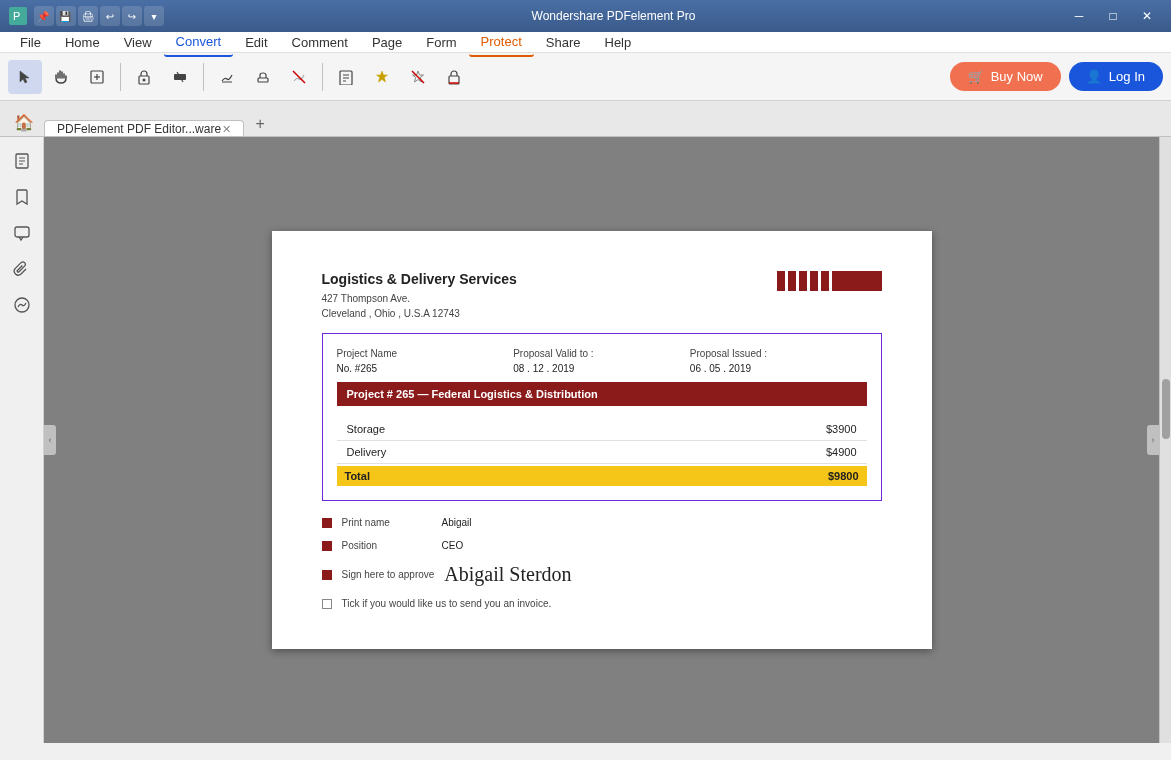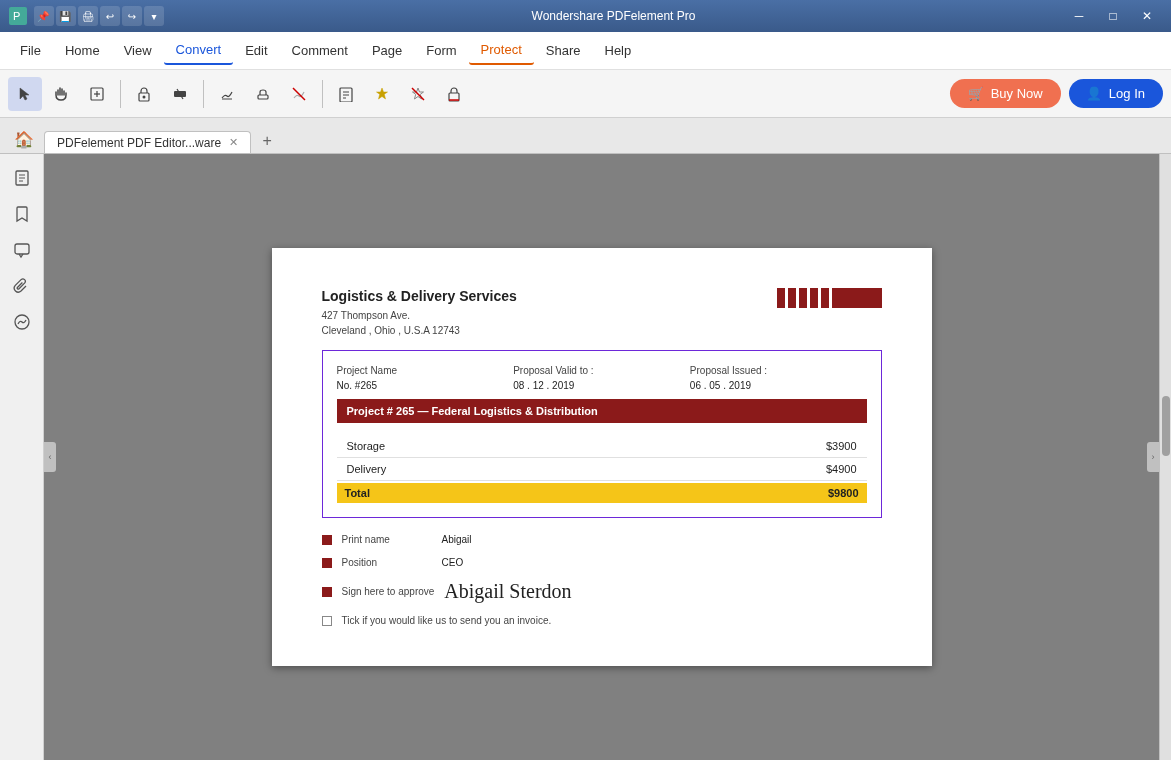--- a/index.html
+++ b/index.html
@@ -17,21 +17,21 @@
     }
     .title-bar-left { display: flex; align-items: center; gap: 6px; }
     .title-bar-icon { width: 20px; height: 20px; display: flex; align-items: center; justify-content: center; }
     .tb-icon { width: 20px; height: 20px; background: rgba(255,255,255,0.15); border-radius: 3px; display: flex; align-items: center; justify-content: center; font-size: 10px; color: white; cursor: pointer; }
     .title-bar-title { color: white; font-size: 12px; flex: 1; text-align: center; }
     .title-bar-controls { display: flex; gap: 2px; }
     .tc-btn { width: 32px; height: 20px; display: flex; align-items: center; justify-content: center; color: white; font-size: 12px; cursor: pointer; }
 
     
     .menu-bar {
-      height: 38px;
+      height: 21px;
       background: #ffffff;
       display: flex;
       align-items: center;
       padding: 0 8px;
       border-bottom: 1px solid #e0e0e0;
     }
     .menu-item {
       padding: 6px 12px;
       font-size: 13px;
       color: #333;
@@ -74,23 +74,23 @@
     .tab-bar {
       height: 36px;
       background: #e8e8e8;
       display: flex;
       align-items: flex-end;
       padding: 0 8px;
       border-bottom: 1px solid #c0c0c0;
     }
     .tab-home { width: 32px; height: 28px; display: flex; align-items: center; justify-content: center; cursor: pointer; font-size: 16px; color: #555; }
     .tab-item {
-      height: 22px; background: white; border: 1px solid #c0c0c0; border-bottom: none;
-      display: flex; align-items: center; padding: 0 12px; font-size: 12px; color: #333;
-      border-radius: 4px 4px 0 0; margin-left: 4px; cursor: pointer; gap: 8px; min-width: 120px;
+      height: 16px; background: white; border: 1px solid #c0c0c0; border-bottom: none;
+      display: flex; align-items: flex-end; padding: 0 12px; font-size: 12px; color: #333;
+      border-radius: 4px 4px 0 0; margin-left: 4px; cursor: pointer; gap: 1px; min-width: 120px;
     }
     .tab-close { font-size: 11px; color: #888; cursor: pointer; }
     .tab-add { width: 24px; height: 24px; display: flex; align-items: center; justify-content: center; cursor: pointer; font-size: 16px; color: #666; margin-left: 4px; }
 
     
     .main-layout {
       display: flex;
       height: calc(760px - 32px - 38px - 48px - 36px - 36px);
       
     }

